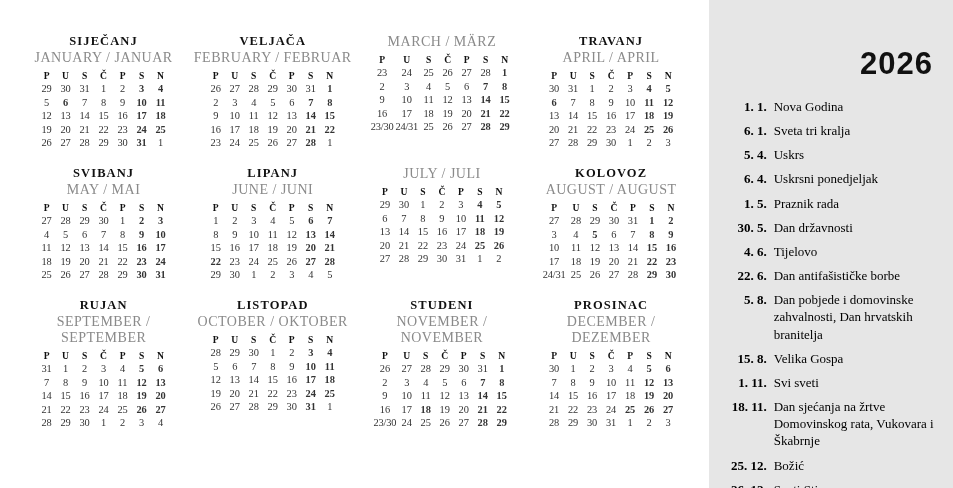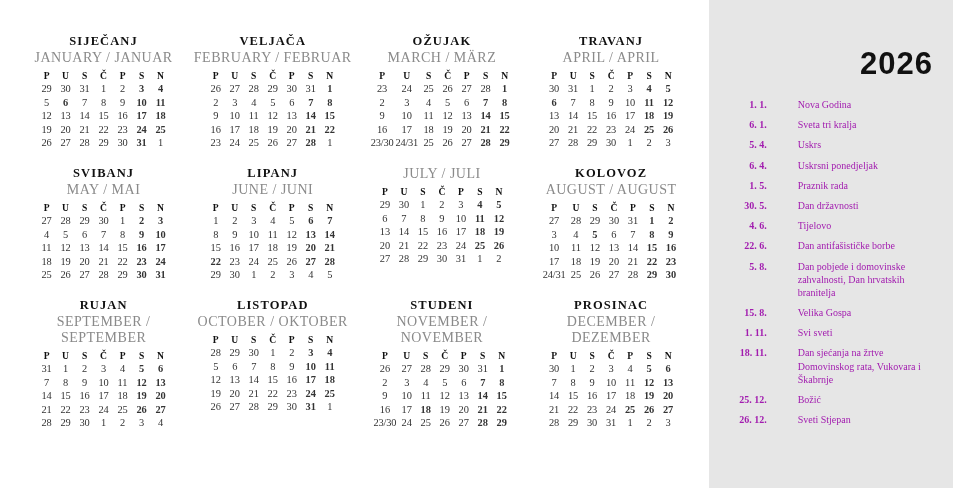--- a/index.html
+++ b/index.html
@@ -44,24 +44,23 @@
     font-family: Liberation Sans, sans-serif;
   }
   .holiday-list {
     list-style: none;
     margin: 0;
     padding: 0;
   }
   .holiday-item {
     display: flex;
     margin-bottom: 7px;
-    font-size: 10px;
+    font-size: 13px;
     line-height: 1.32;
-    color: #a21caf;
-    gap: 24px;
+    color: #000000;
   }
   .holiday-date {
     width: 47px;
     min-width: 47px;
     text-align: right;
     font-weight: bold;
     padding-right: 7px;
     box-sizing: border-box;
     white-space: nowrap;
   }
@@ -263,21 +262,20 @@
                 <td class="wk">25</td>
                 <td class="wk">26</td>
                 <td class="wk">27</td>
                 <td class="sat">28</td>
                 <td class="out">1</td>
               </tr>
             </tbody>
           </table>
         </div>
         <div class="month">
-          <div class="month-name">OŽUJAK</div>
           <div class="month-sub">MARCH / MÄRZ</div>
           <table class="mtable">
             <thead>
               <tr>
                 <th>P</th>
                 <th>U</th>
                 <th>S</th>
                 <th>Č</th>
                 <th>P</th>
                 <th>S</th>

